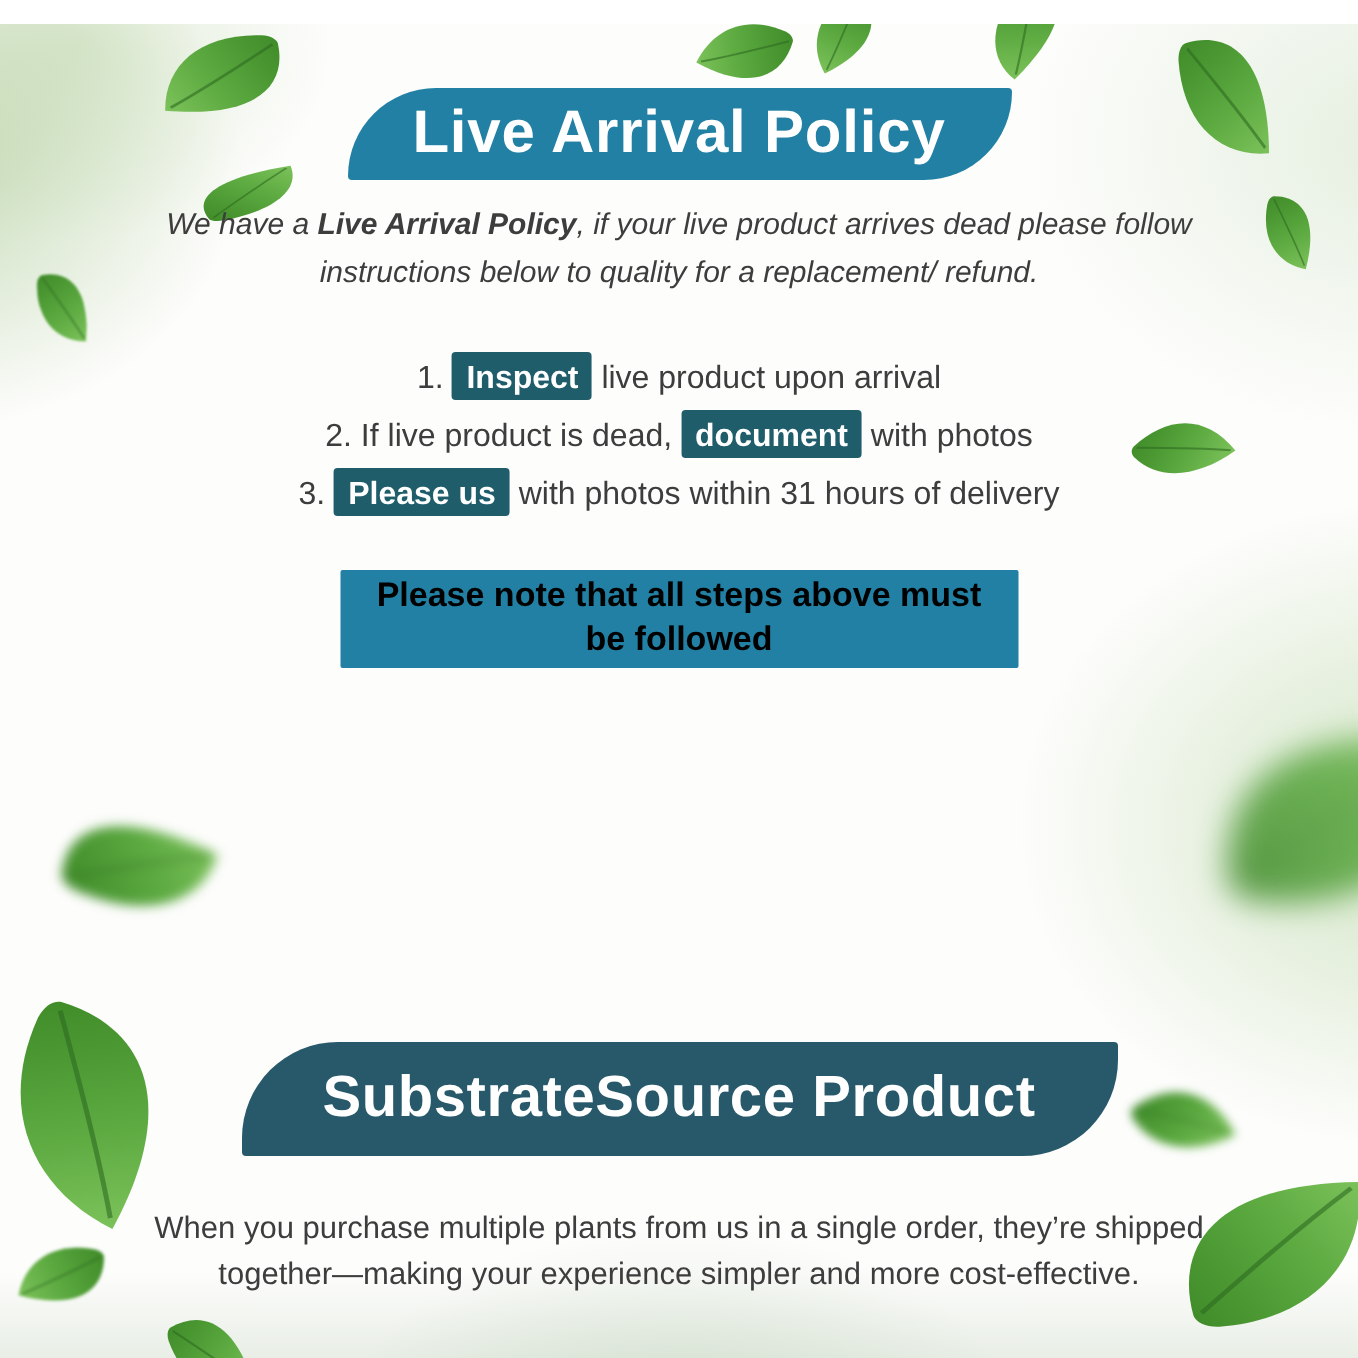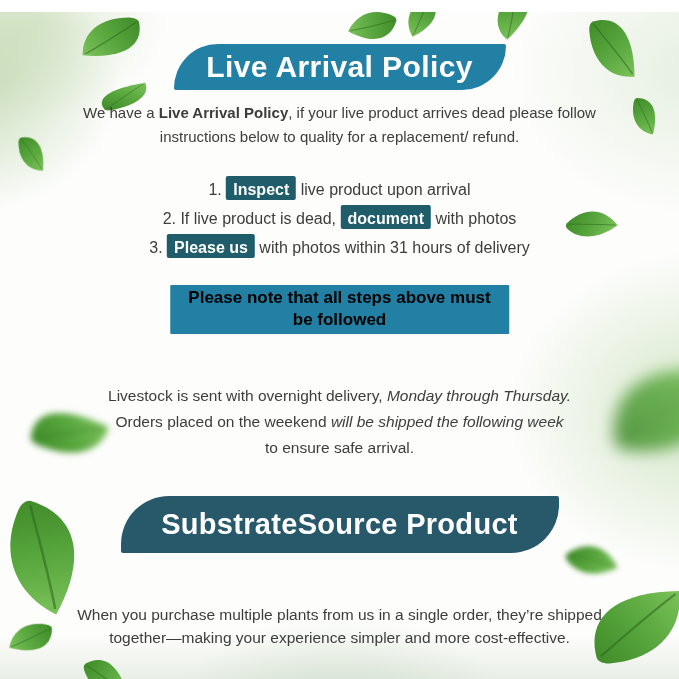--- a/index.html
+++ b/index.html
@@ -20,26 +20,26 @@
   .banner{
     position:absolute;left:50%;transform:translateX(-50%);
     display:flex;align-items:center;justify-content:center;
     color:#fff;font-weight:bold;white-space:nowrap;
   }
   .banner1{
     top:32px;width:332px;height:46px;font-size:30px;letter-spacing:.4px;
     background:var(--banner1-bg,#2180a4);border-radius:44px 2px 44px 2px;
   }
   .banner2{
-    top:484px;width:438px;height:57px;font-size:29px;letter-spacing:.3px;
+    top:509px;width:438px;height:57px;font-size:29px;letter-spacing:.3px;
     background:var(--banner2-bg,#27596b);border-radius:48px 2px 48px 2px;
   }
   .textblock{position:absolute;left:50%;transform:translateX(-50%);text-align:center;}
   .line{white-space:nowrap;}
-  .intro{top:89px;font-size:15px;line-height:24px;}
+  .intro{top:89px;font-size:15px;line-height:24px;font-style:italic;}
   .steps{top:163px;font-size:16px;line-height:29px;}
   .hl{
     background:var(--highlight-bg,#1f5d6b);color:#fff;font-weight:bold;
     padding:5px 7px 2px;border-radius:2px;
   }
   .note{top:272px;}
   .note .noteline{
     display:inline-block;background:var(--note-bg,#2180a4);color:#000000;
     font-weight:bold;font-size:17px;line-height:22px;padding:2px 10px 3px;
     margin:1px 0;border-radius:1px;
@@ -130,25 +130,20 @@
   <div class="textblock steps">
     <div class="line"><span>1. </span><span></span><span class="hl">Inspect</span><span> live product upon arrival</span></div>
     <div class="line"><span>2. </span><span>If live product is dead, </span><span class="hl">document</span><span> with photos</span></div>
     <div class="line"><span>3. </span><span></span><span class="hl">Please us</span><span> with photos within 31 hours of delivery</span></div>
   </div>
 
   <div class="textblock note">
     <span class="noteline">Please note that all steps above must be followed</span><br>
   </div>
 
-  <div class="textblock shipping">
-    <div class="line"><span>Livestock is sent with overnight delivery, </span><span class="it">Monday through Thursday.</span></div>
-    <div class="line"><span>Orders placed on the weekend </span><span class="it">will be shipped the following week</span></div>
-    <div class="line">to ensure safe arrival.</div>
-  </div>
 
   <div class="banner banner2">
     <span>SubstrateSource Product</span>
   </div>
 
 
   <div class="textblock bottombody">
     <div class="line">When you purchase multiple plants from us in a single order, they’re shipped</div>
     <div class="line">together—making your experience simpler and more cost-effective.</div>
   </div>

